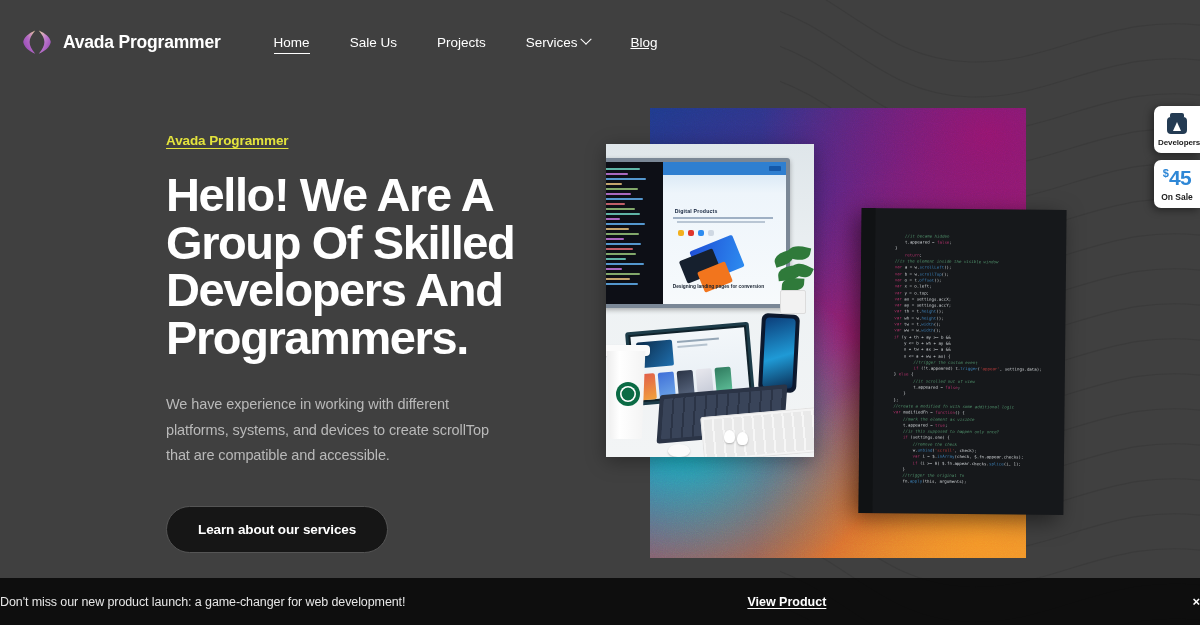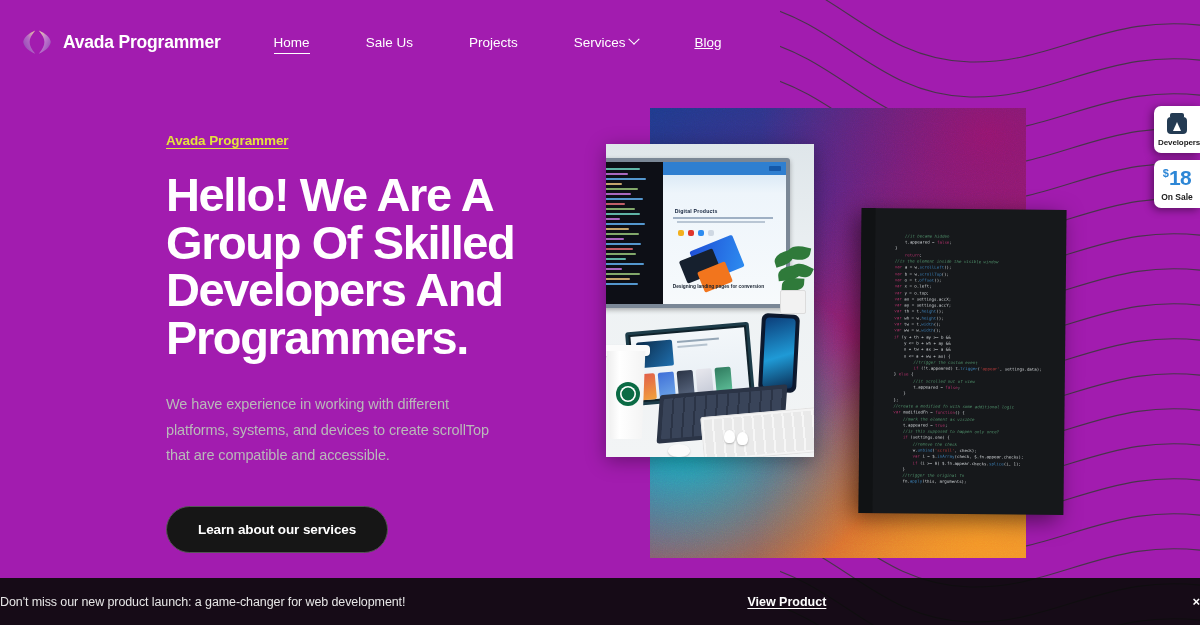--- a/index.html
+++ b/index.html
@@ -6,21 +6,21 @@
   html, body {
     width: 1200px; height: 625px;
     overflow: hidden;
     background: #141414;
     font-family: "Liberation Sans", sans-serif;
     -webkit-font-smoothing: antialiased;
   }
   #page {
     position: relative;
     width: 1200px; height: 625px;
-    background: #a21caf;
+    background: #404040;
     overflow: hidden;
   }
 
   
   .waves {
     position: absolute;
     top: 0; left: 780px;
     width: 420px; height: 625px;
     overflow: hidden;
     pointer-events: none;
@@ -46,21 +46,21 @@
   .brand-name {
     color: #ffffff;
     font-size: 17.5px;
     font-weight: bold;
     letter-spacing: -0.2px;
     white-space: nowrap;
   }
   .nav {
     display: flex; align-items: flex-end;
     margin-left: 53px;
-    gap: 16px;
+    gap: 0px;
   }
   .nav-item {
     color: #ffffff;
     font-size: 13.5px;
     font-weight: 500;
     padding: 4px 0;
     margin-right: 40px;
     white-space: nowrap;
     display: flex; align-items: center; gap: 5px;
     cursor: pointer;
@@ -522,21 +522,21 @@
       <div class="w-icon">
         <div class="cap"></div>
         <div class="body">
             <div class="glyph"></div>
           </div>
       </div>
       <div class="w-label">Developers</div>
     </div>
     <div class="widget">
       <div class="w-price">
-        <span class="cur">$</span><span class="amt">18</span>
+        <span class="cur">$</span><span class="amt">45</span>
       </div>
       <div class="w-sale">On Sale</div>
     </div>
   </div>
 
   <div class="notify">
     <span class="notify-text">Don't miss our new product launch: a game-changer for web development!</span>
     <a class="notify-link">View Product</a>
     <span class="notify-close">×</span>
   </div>

